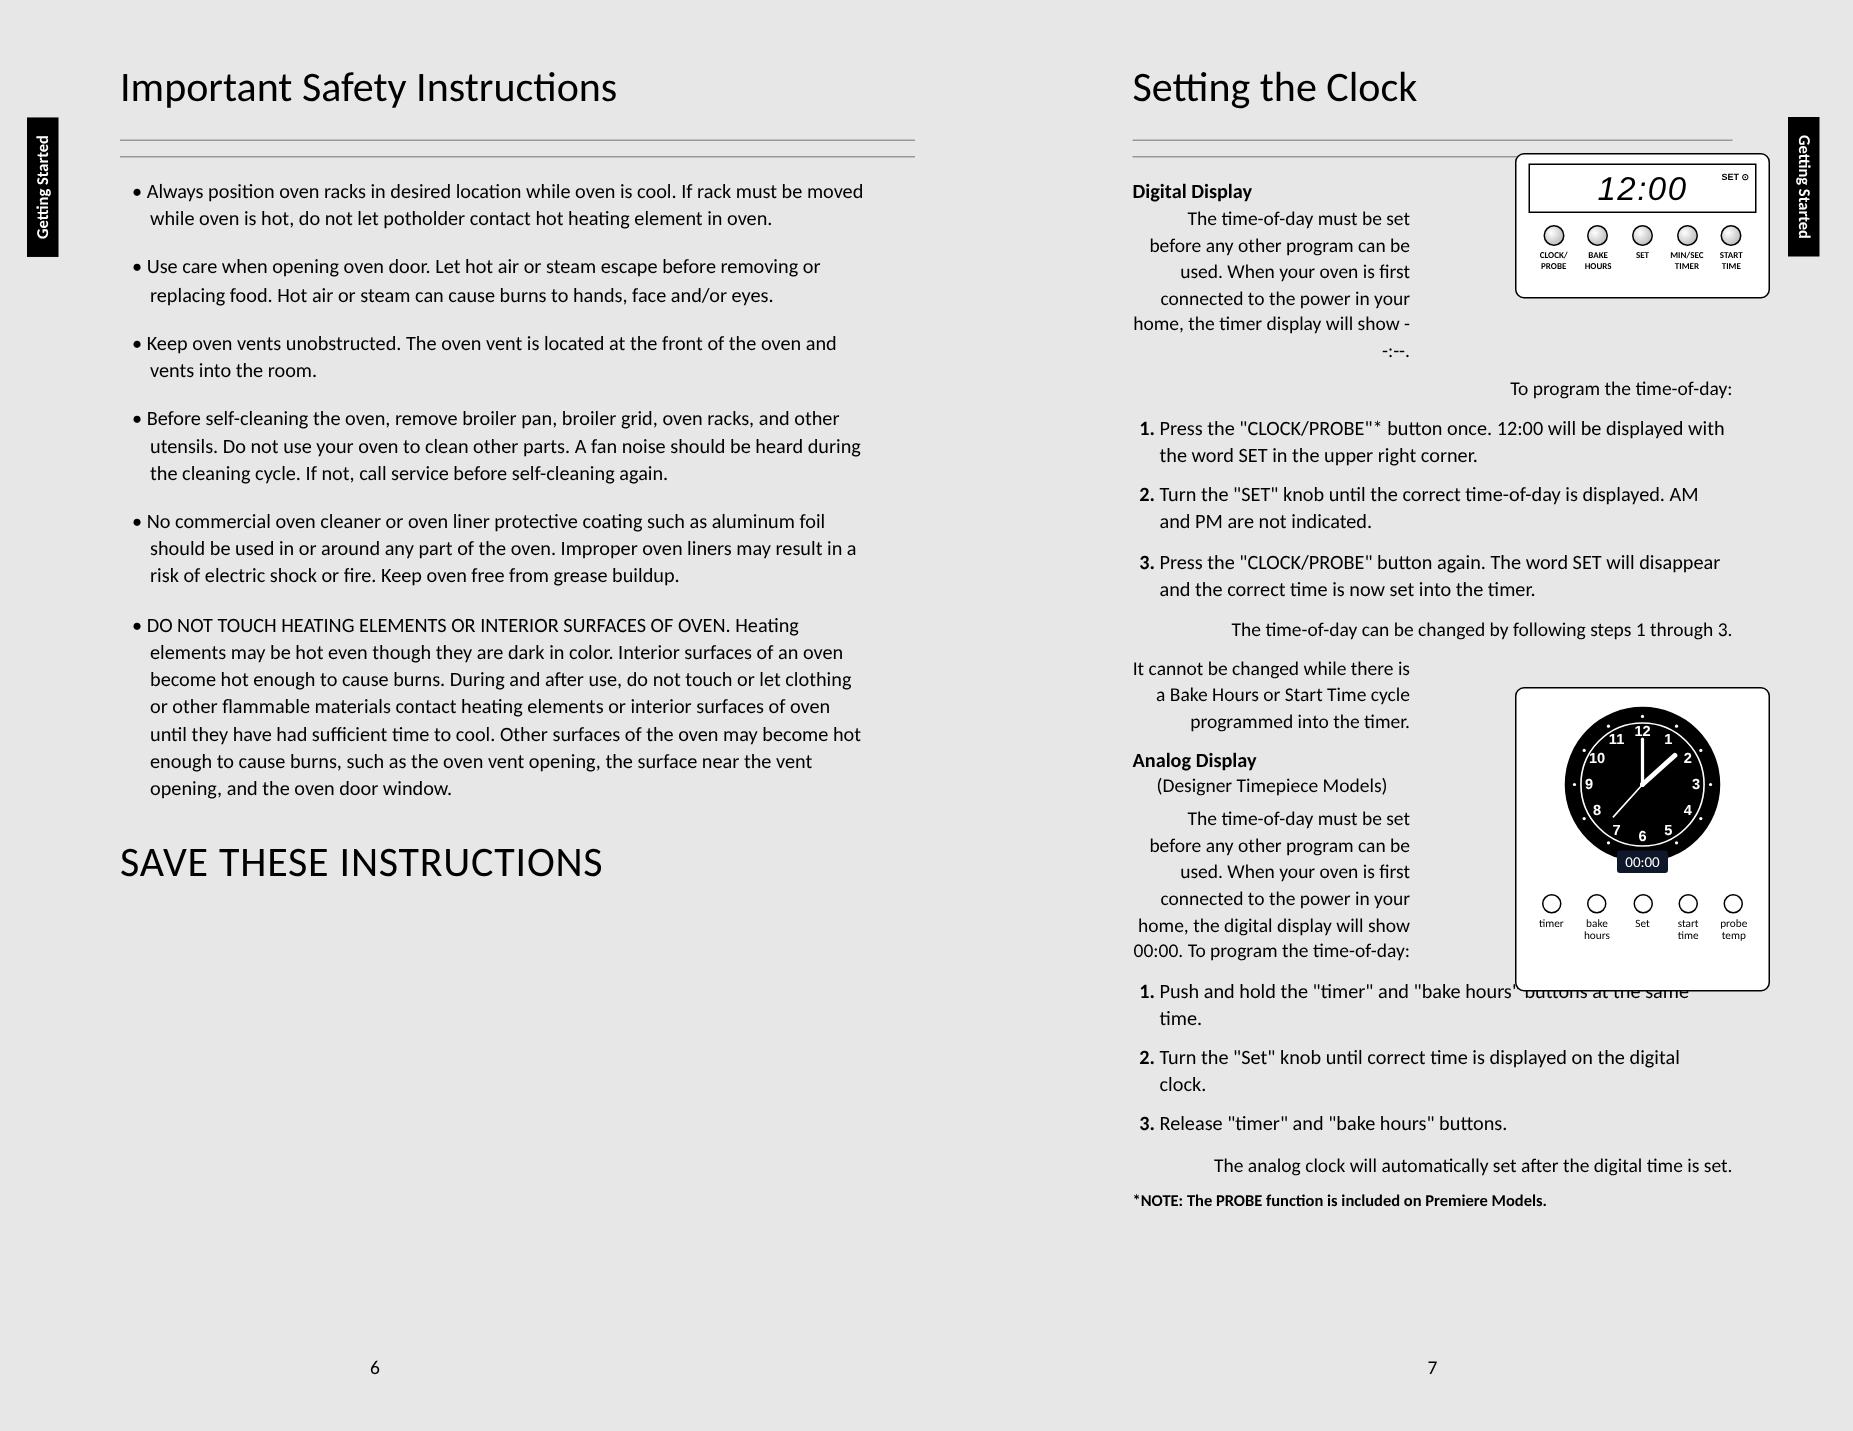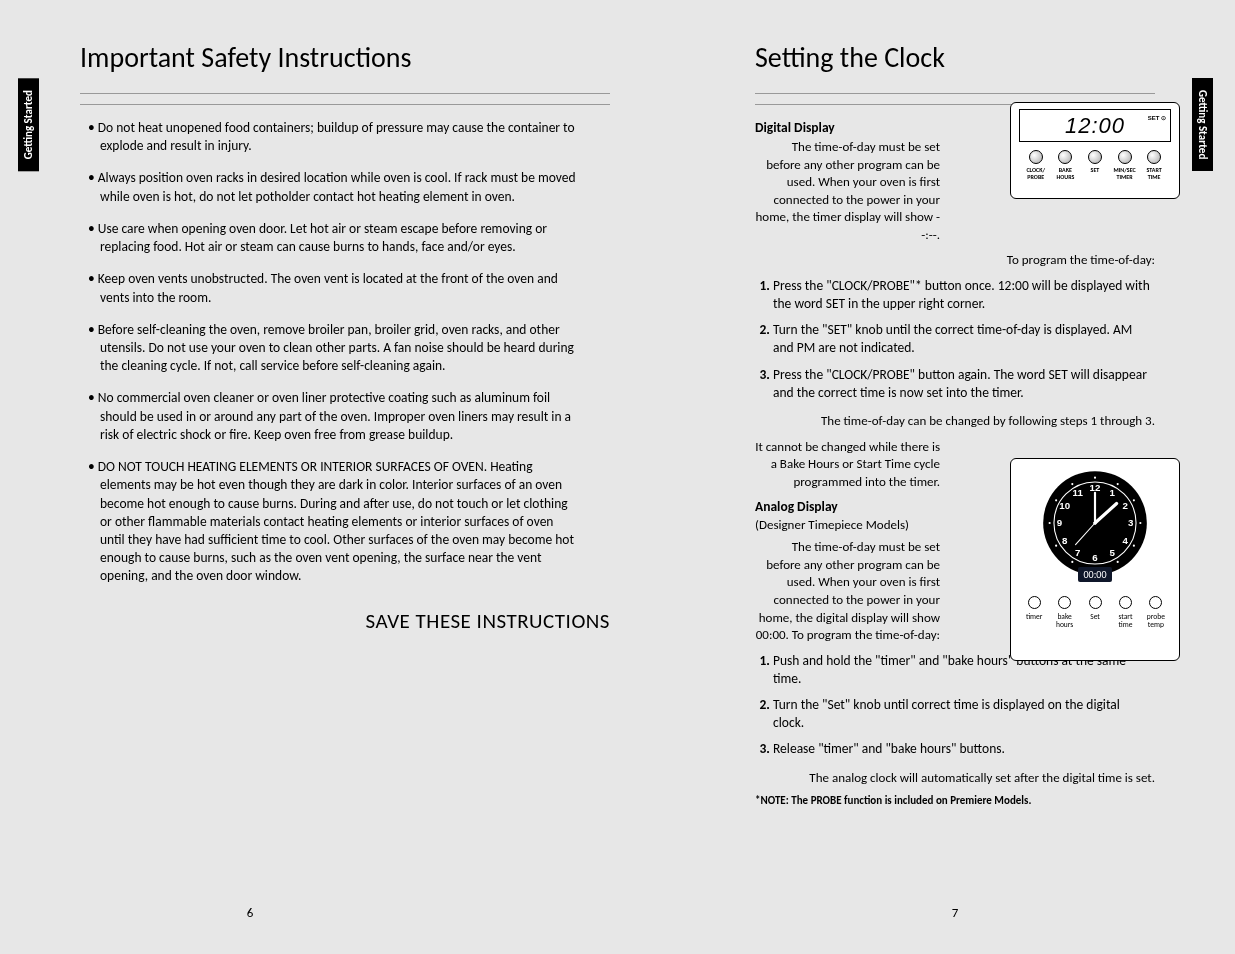--- a/index.html
+++ b/index.html
@@ -50,42 +50,42 @@
     list-style: none;
     font-size: 13.5px;
     line-height: 1.35;
     margin-bottom: 14px;
     text-indent: -12px;
     padding-left: 12px;
     padding-right: 30px;
   }
   .bullets li::before { content: "• "; }
   .save {
-    text-align: right;
-    font-size: 21px;
+    text-align: left;
+    font-size: 28px;
     font-weight: 300;
     margin-top: 22px;
     letter-spacing: 0.5px;
   }
   .pgnum {
     position: absolute;
     bottom: 0;
     font-size: 13px;
     width: 100%;
     text-align: center;
   }
   .pgnum.left { left: -95px; }
   .pgnum.right { left: 0; }
   .subhead {
     font-weight: bold;
     font-size: 13.5px;
     margin-bottom: 2px;
     margin-top: 6px;
   }
-  .subcap { font-size: 13px; margin-bottom: 6px; }
+  .subcap { font-size: 13px; margin-bottom: 6px; margin-left: 16px; }
   .para {
     font-size: 13px;
     line-height: 1.35;
     margin-bottom: 8px;
     text-align: right;
   }
   .narrow { max-width: 185px; }
   ol.steps {
     padding-left: 18px;
     margin-bottom: 10px;
@@ -209,21 +209,20 @@
 </head>
 <body>
 
 <div class="side-tab left">Getting Started</div>
 <div class="side-tab right">Getting Started</div>
 
 <div class="page left-page">
   <h1>Important Safety Instructions</h1>
   <div class="divider"></div>
   <ul class="bullets">
-    <li>Do not heat unopened food containers; buildup of pressure may cause the container to explode and result in injury.</li>
     <li>Always position oven racks in desired location while oven is cool. If rack must be moved while oven is hot, do not let potholder contact hot heating element in oven.</li>
     <li>Use care when opening oven door. Let hot air or steam escape before removing or replacing food. Hot air or steam can cause burns to hands, face and/or eyes.</li>
     <li>Keep oven vents unobstructed. The oven vent is located at the front of the oven and vents into the room.</li>
     <li>Before self-cleaning the oven, remove broiler pan, broiler grid, oven racks, and other utensils.  Do not use your oven to clean other parts.  A fan noise should be heard during the cleaning cycle.  If not, call service before self-cleaning again.</li>
     <li> No commercial oven cleaner or oven liner protective coating such as aluminum foil should be used in or around any part of the oven. Improper oven liners may result in a risk of electric shock or fire. Keep oven free from grease buildup.</li>
     <li>DO NOT TOUCH HEATING ELEMENTS OR INTERIOR SURFACES OF OVEN. Heating elements may be hot even though they are dark in color. Interior surfaces of an oven become hot enough to cause burns. During and after use, do not touch or let clothing or other flammable materials contact heating elements or interior surfaces of oven until they have had sufficient time to cool. Other surfaces of the oven may become hot enough to cause burns, such as the oven vent opening, the surface near the vent opening, and the oven door window.</li>
   </ul>
   <div class="save">SAVE THESE INSTRUCTIONS</div>
   <div class="pgnum left">6</div>
 </div>

